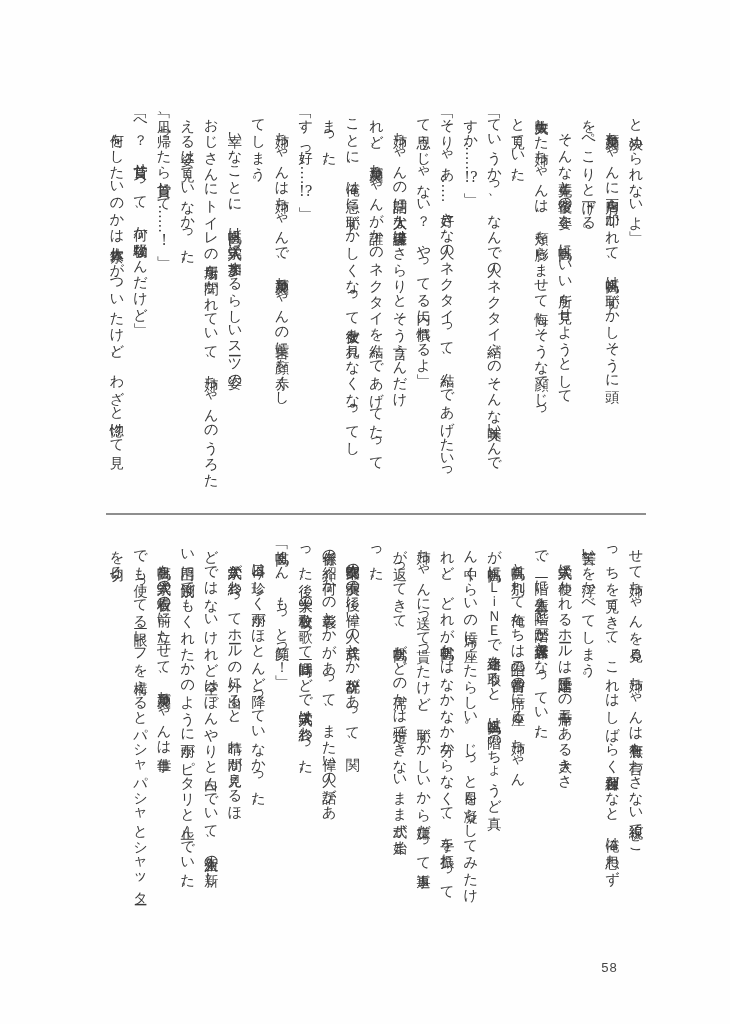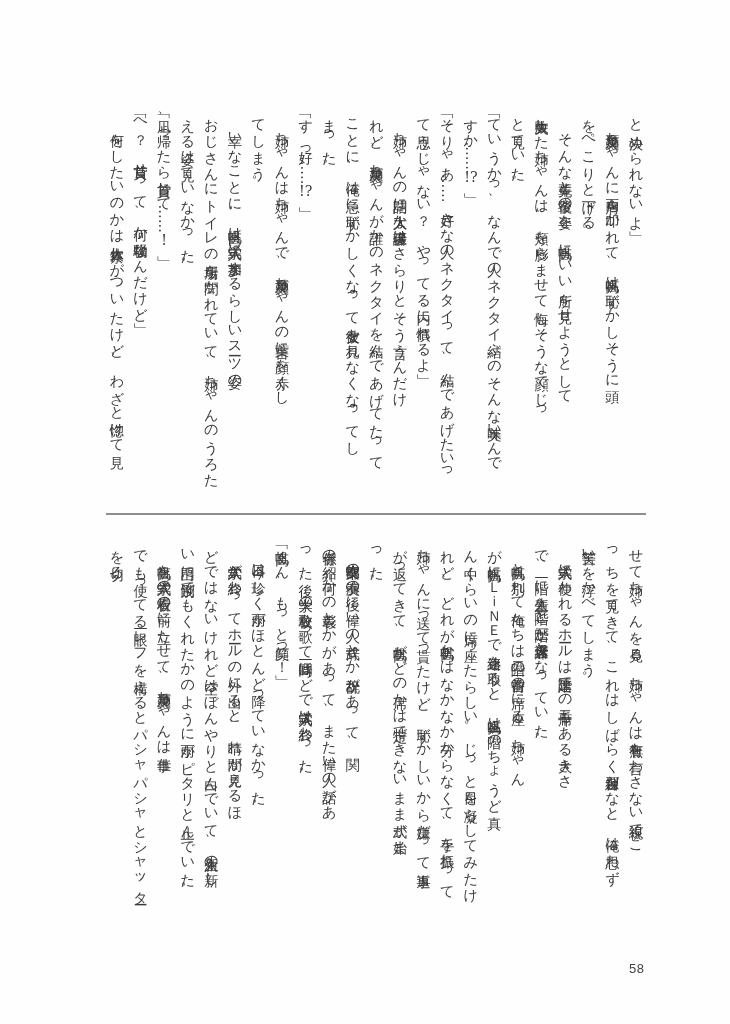--- a/index.html
+++ b/index.html
@@ -50,23 +50,23 @@
     .divider {
       position: absolute;
       left: 106px;
       top: 513px;
       width: 540px;
       height: 1.5px;
       background: #8e8e8e;
     }
     .page-number {
       position: absolute;
-      left: 629px;
+      left: 601px;
       top: 961px;
-      font-family: Liberation Sans, sans-serif;
+      font-family: Liberation Mono, monospace;
       font-size: 13px;
       color: #444444;
       letter-spacing: 0.5px;
     }
   </style>
 </head>
 <body>
 
 <div class="page">
 

